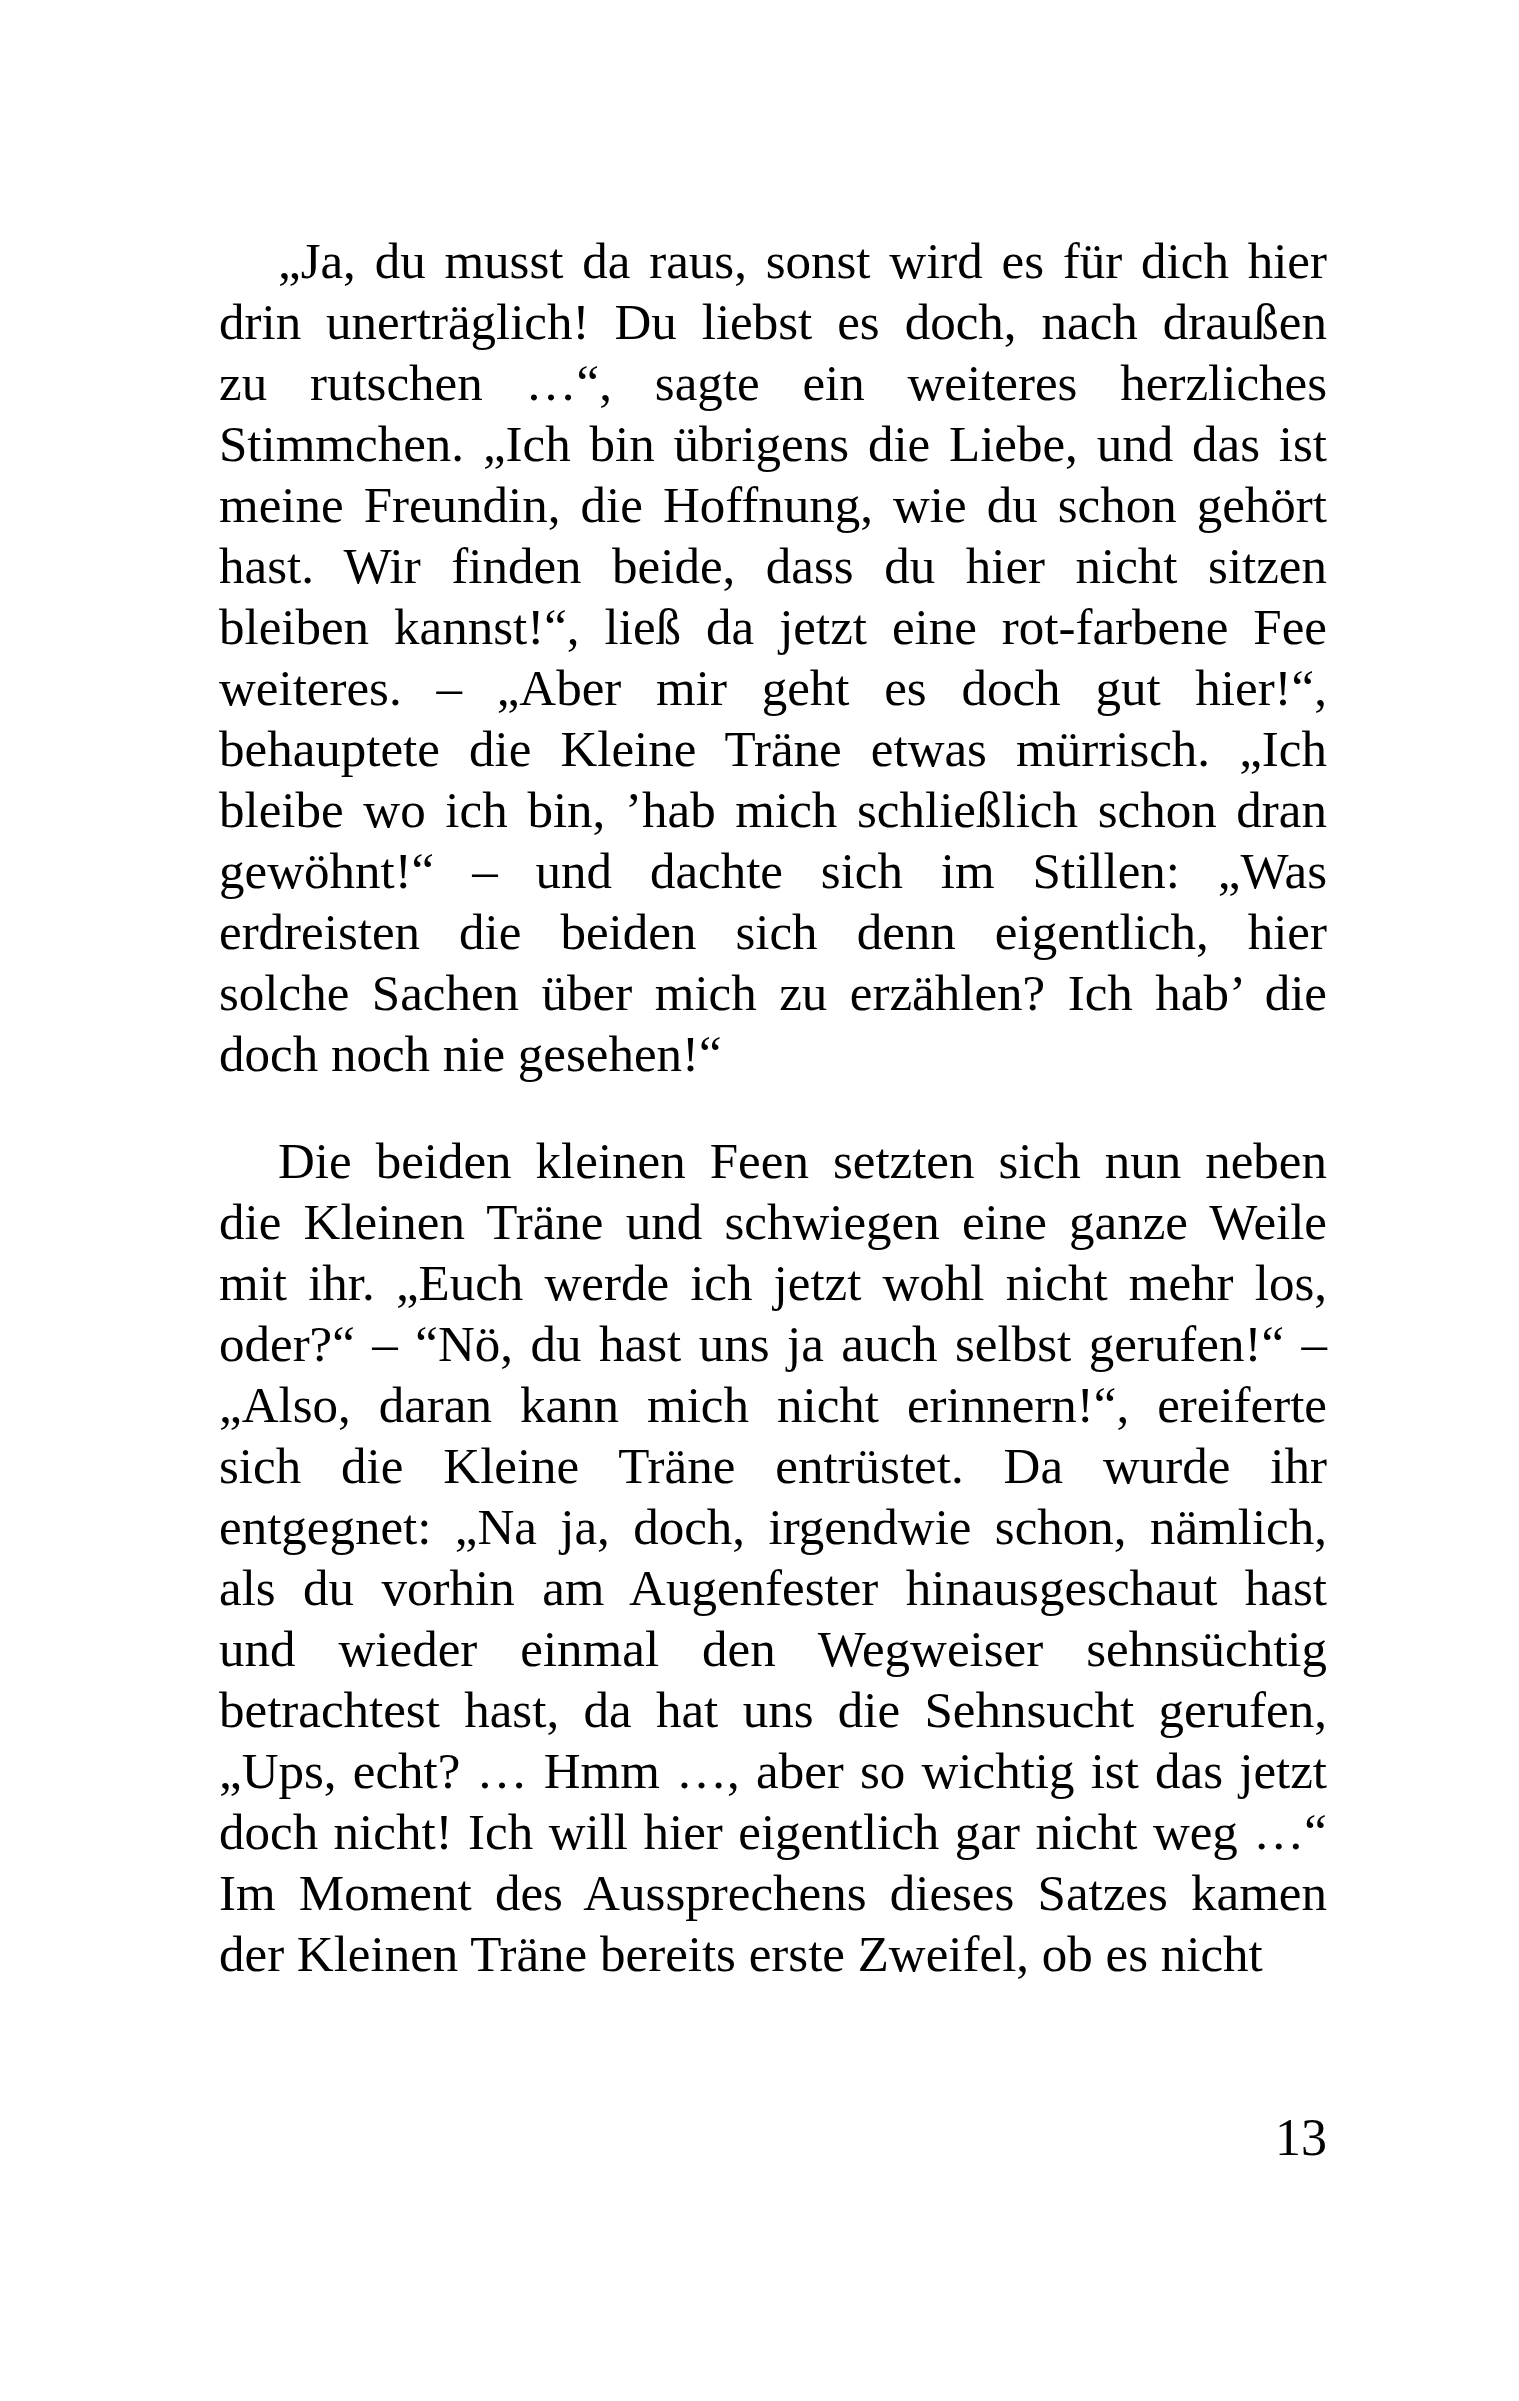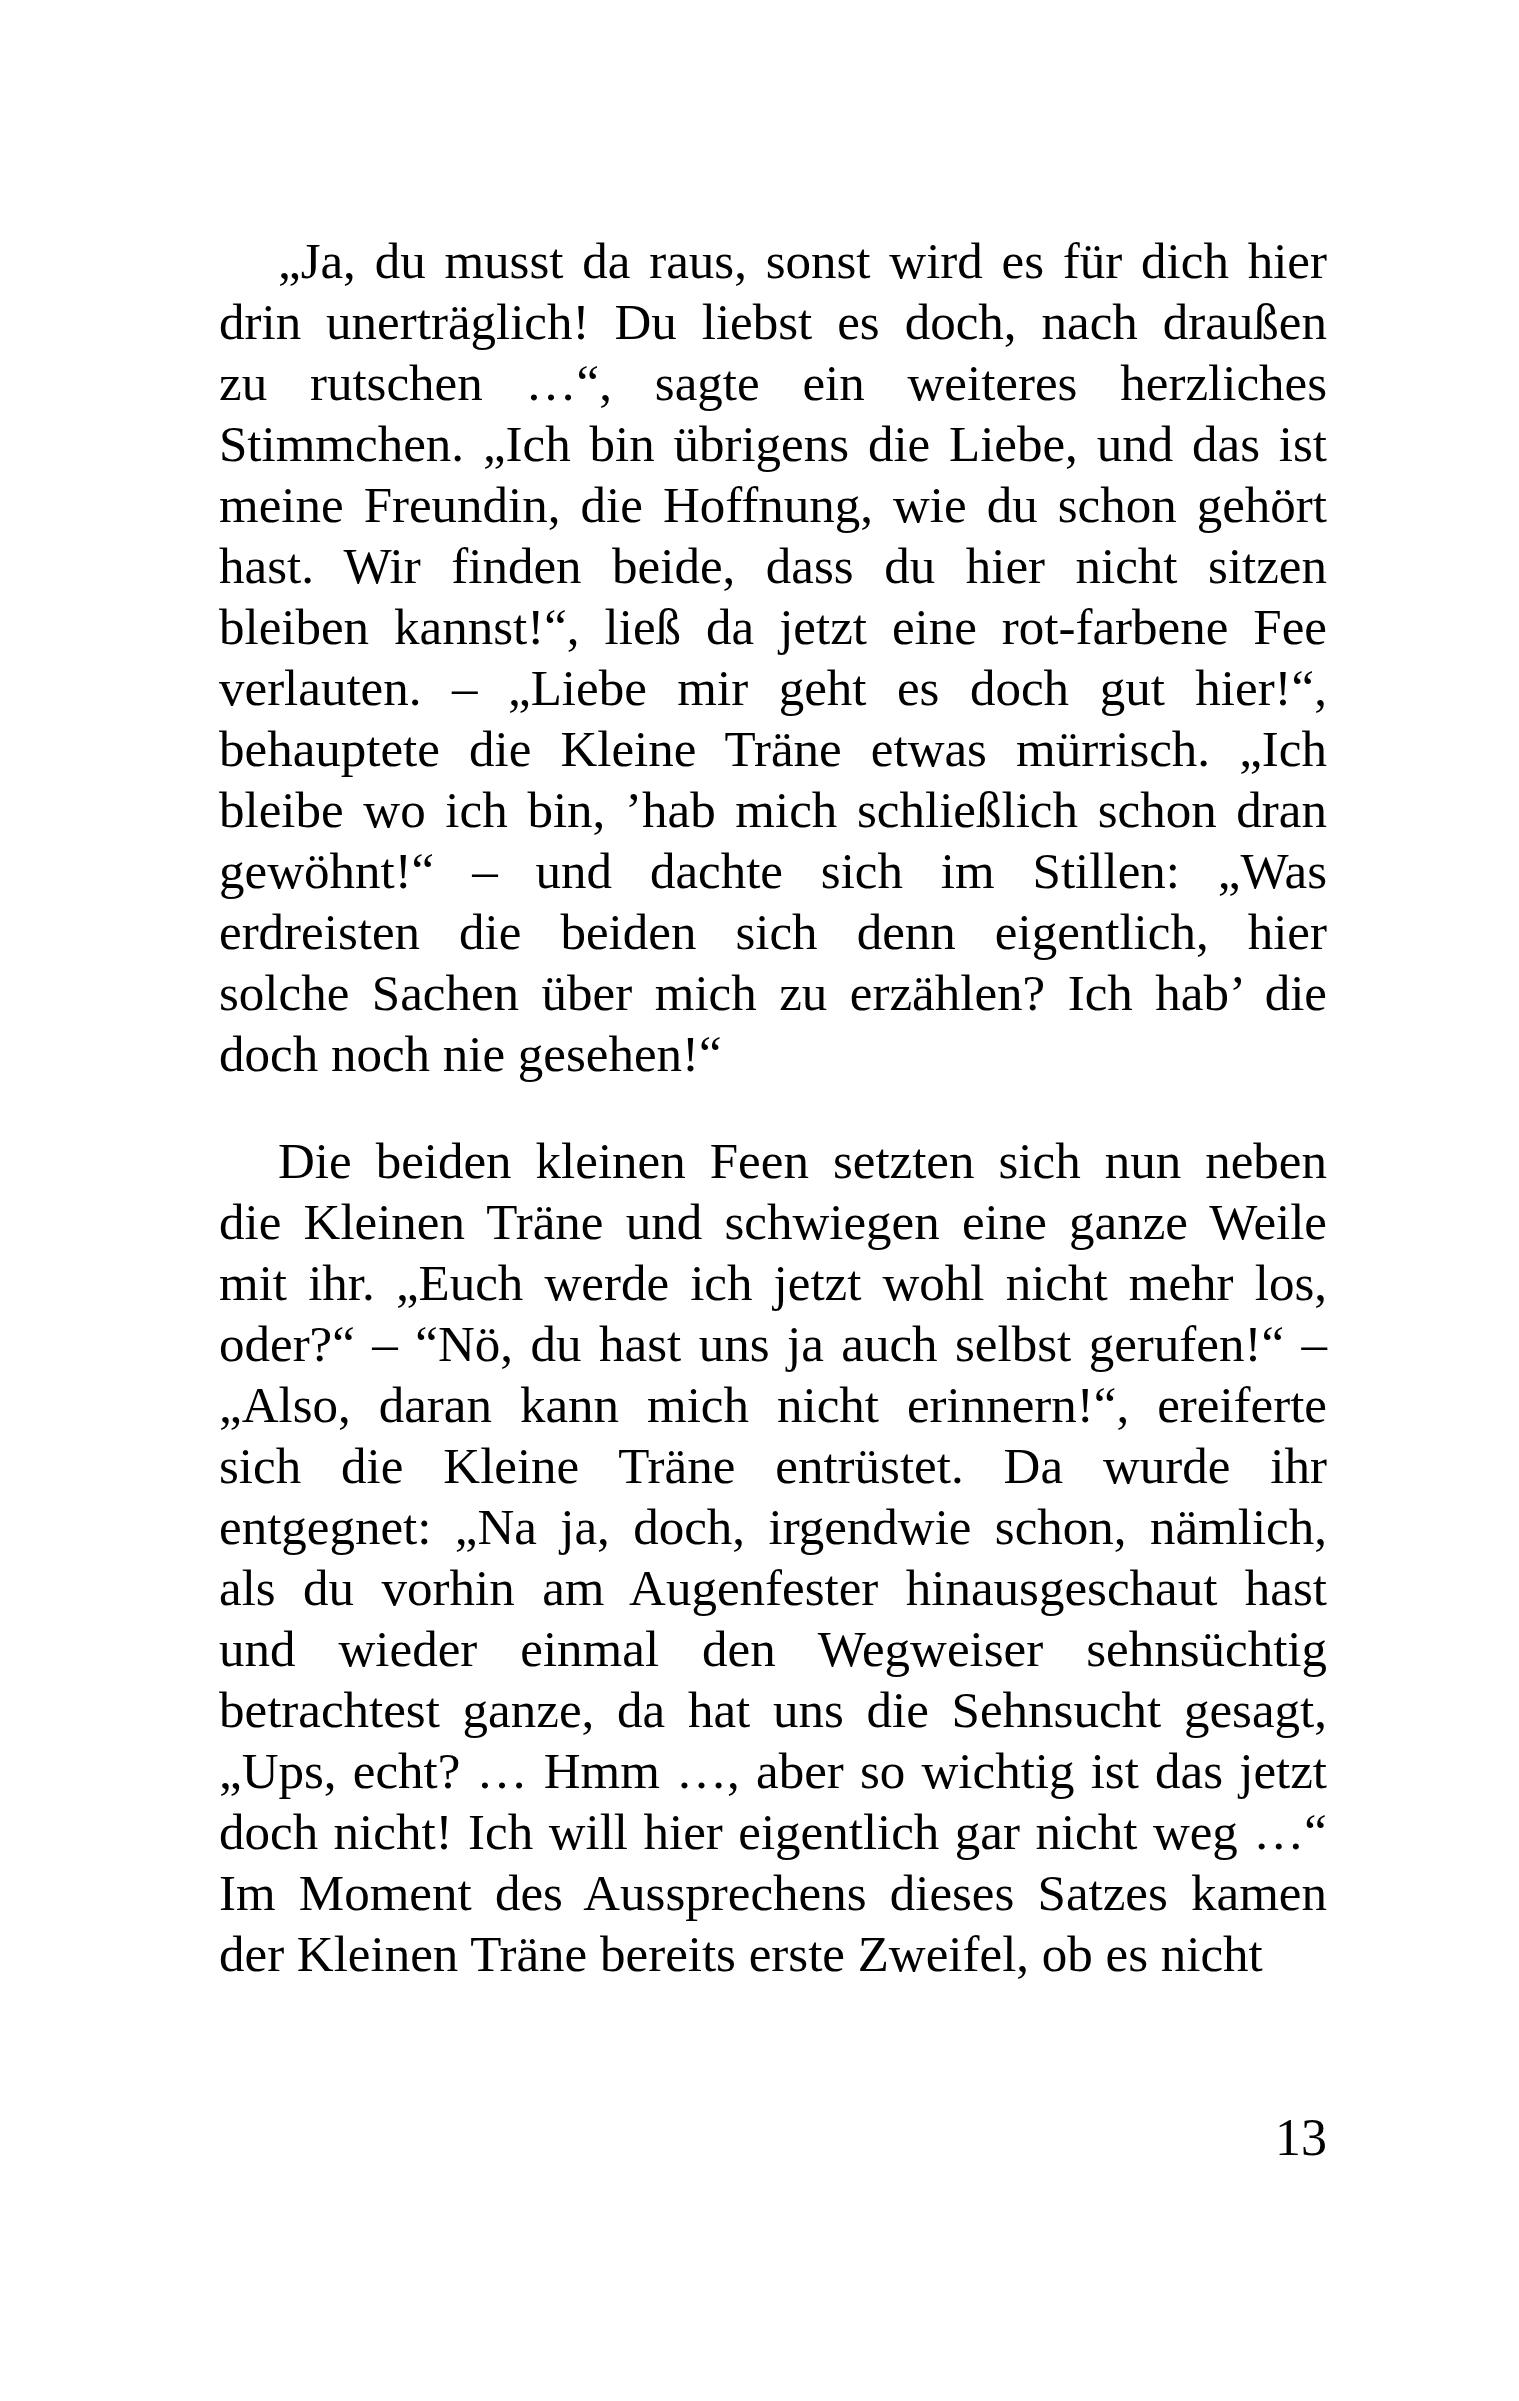--- a/index.html
+++ b/index.html
@@ -45,39 +45,39 @@
 <div class="page">
   <main class="text-block" id="text-block">
       <div class="paragraph">
         <div class="line first">„Ja, du musst da raus, sonst wird es für dich hier</div>
         <div class="line">drin unerträglich! Du liebst es doch, nach draußen</div>
         <div class="line">zu rutschen …“, sagte ein weiteres herzliches</div>
         <div class="line">Stimmchen. „Ich bin übrigens die Liebe, und das ist</div>
         <div class="line">meine Freundin, die Hoffnung, wie du schon gehört</div>
         <div class="line">hast. Wir finden beide, dass du hier nicht sitzen</div>
         <div class="line">bleiben kannst!“, ließ da jetzt eine rot-farbene Fee</div>
-        <div class="line">verlauten. – „Liebe mir geht es doch gut hier!“,</div>
+        <div class="line">weiteres. – „Aber mir geht es doch gut hier!“,</div>
         <div class="line">behauptete die Kleine Träne etwas mürrisch. „Ich</div>
         <div class="line">bleibe wo ich bin, ’hab mich schließlich schon dran</div>
         <div class="line">gewöhnt!“ – und dachte sich im Stillen: „Was</div>
         <div class="line">erdreisten die beiden sich denn eigentlich, hier</div>
         <div class="line">solche Sachen über mich zu erzählen? Ich hab’ die</div>
         <div class="line last">doch noch nie gesehen!“</div>
       </div>
       <div class="paragraph">
         <div class="line first">Die beiden kleinen Feen setzten sich nun neben</div>
         <div class="line">die Kleinen Träne und schwiegen eine ganze Weile</div>
         <div class="line">mit ihr. „Euch werde ich jetzt wohl nicht mehr los,</div>
         <div class="line">oder?“ – “Nö, du hast uns ja auch selbst gerufen!“ –</div>
         <div class="line">„Also, daran kann mich nicht erinnern!“, ereiferte</div>
         <div class="line">sich die Kleine Träne entrüstet. Da wurde ihr</div>
         <div class="line">entgegnet: „Na ja, doch, irgendwie schon, nämlich,</div>
         <div class="line">als du vorhin am Augenfester hinausgeschaut hast</div>
         <div class="line">und wieder einmal den Wegweiser sehnsüchtig</div>
-        <div class="line">betrachtest ganze, da hat uns die Sehnsucht gesagt,</div>
+        <div class="line">betrachtest hast, da hat uns die Sehnsucht gerufen,</div>
         <div class="line">„Ups, echt? … Hmm …, aber so wichtig ist das jetzt</div>
         <div class="line">doch nicht! Ich will hier eigentlich gar nicht weg …“</div>
         <div class="line">Im Moment des Aussprechens dieses Satzes kamen</div>
         <div class="line last">der Kleinen Träne bereits erste Zweifel, ob es nicht</div>
       </div>
     </main>
   <div class="page-number">13</div>
 </div>
 
 

